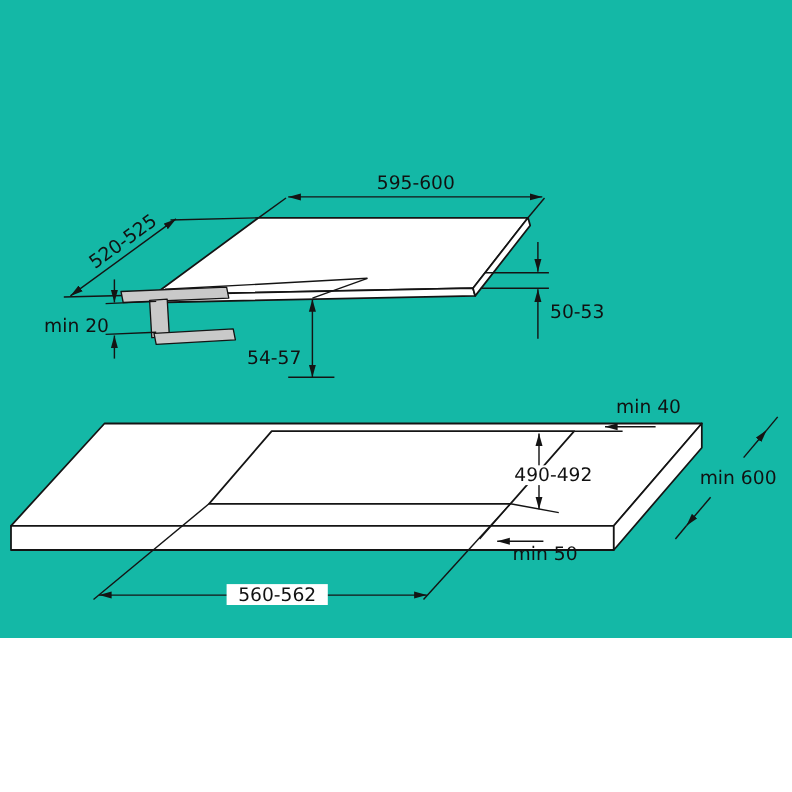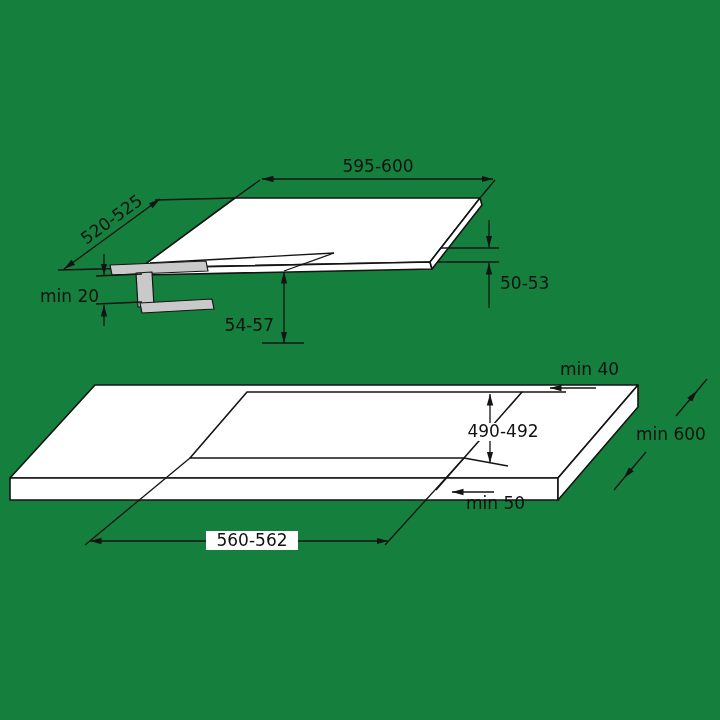--- a/index.html
+++ b/index.html
@@ -6,22 +6,22 @@
     margin: 0;
     padding: 0;
     background: #ffffff;
     width: 720px;
     height: 720px;
     font-family: "DejaVu Sans", "Liberation Sans", sans-serif;
   }
   .stage {
     position: relative;
     width: 720px;
-    height: 720px;
-    background: #15803d;
+    height: 580px;
+    background: #14b8a6;
     overflow: hidden;
   }
   svg text {
     font-family: "DejaVu Sans", "Liberation Sans", sans-serif;
     font-size: 17px;
     fill: #111111;
   }
   .outline { fill: #ffffff; stroke: #141414; stroke-width: 1.6; stroke-linejoin: round; }
   .thin    { fill: none;    stroke: #141414; stroke-width: 1.3; }
   .dim     { fill: none;    stroke: #141414; stroke-width: 1.3; }

